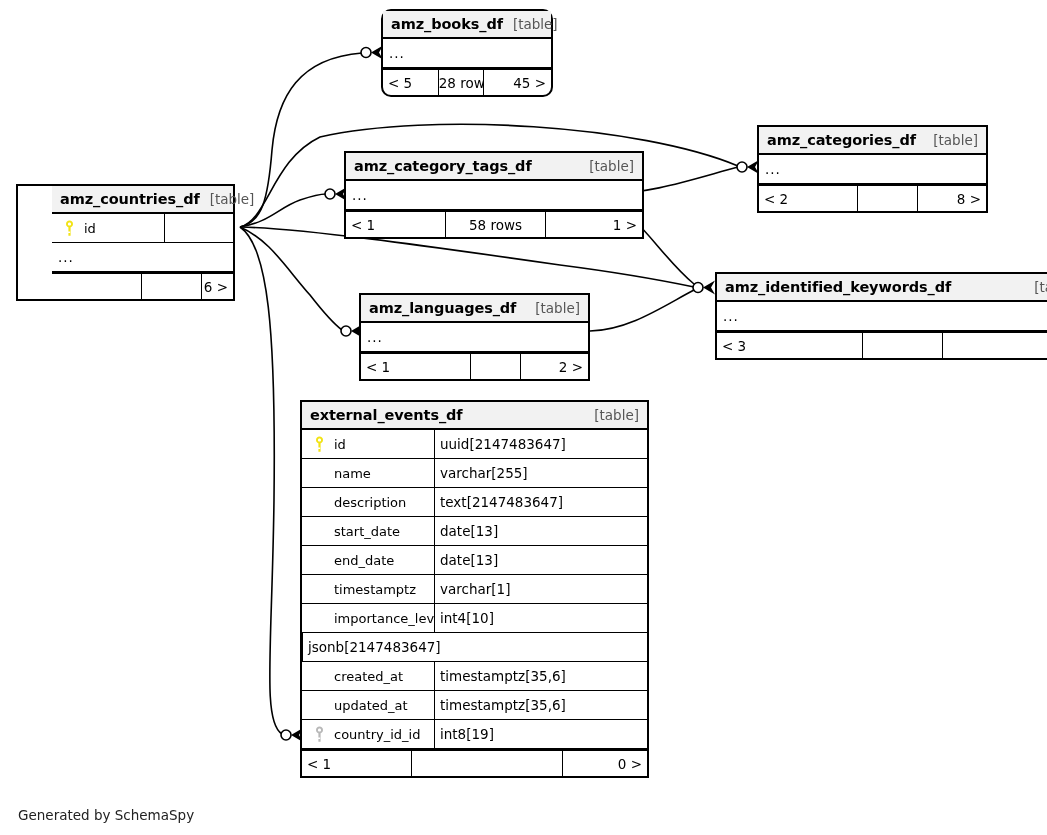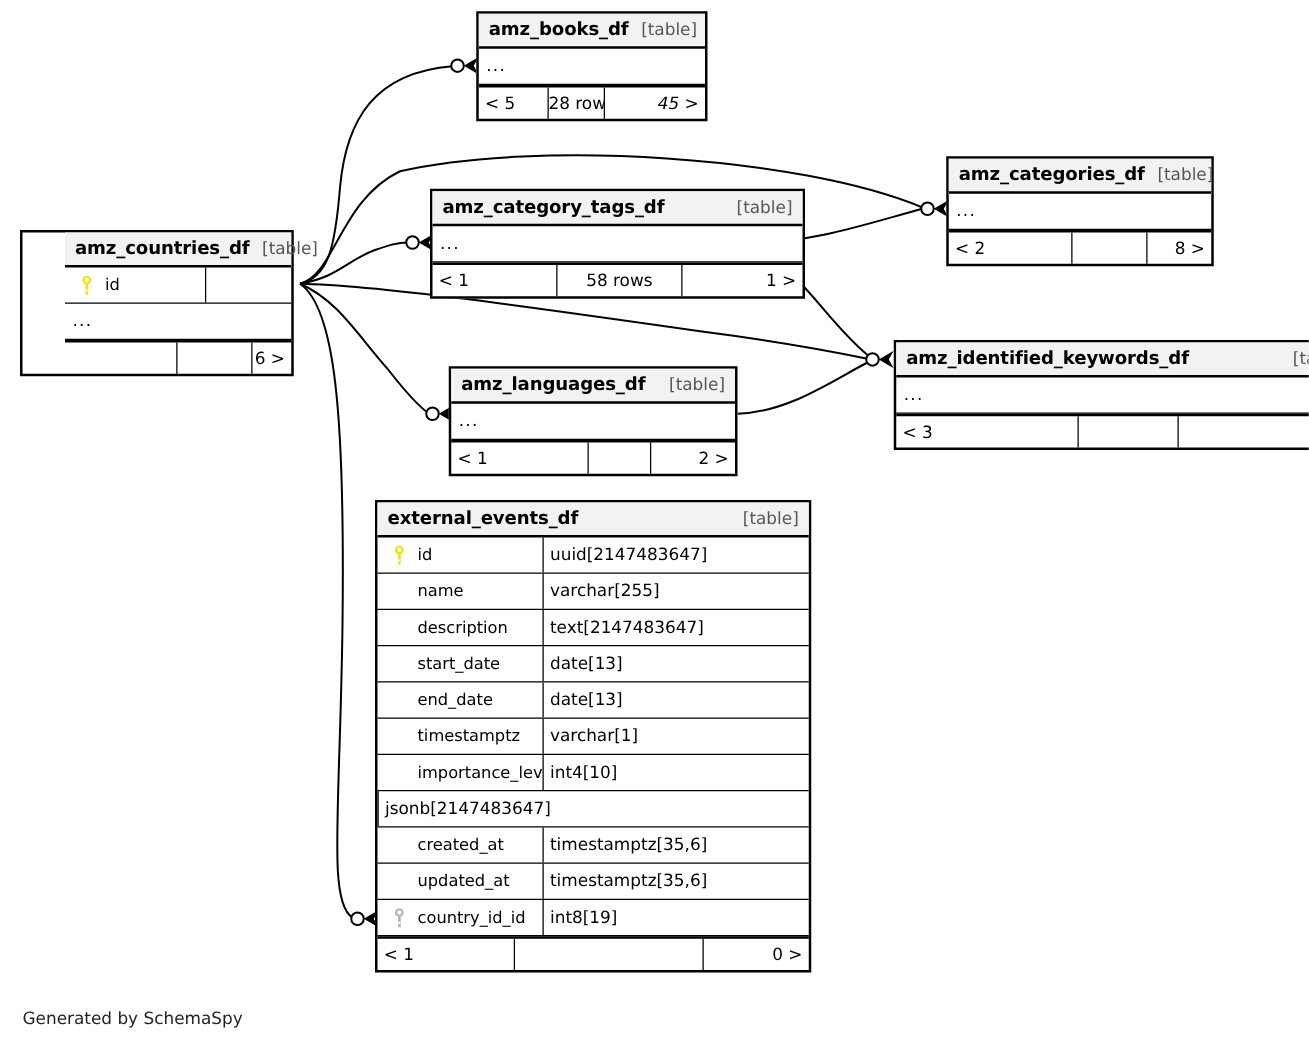--- a/index.html
+++ b/index.html
@@ -175,33 +175,33 @@
       <path class="edge-arrow" d="M 347 187 L 335 194 L 347 201 L 343 194 Z"></path>
       <circle class="edge-dot" cx="698" cy="287.5" r="5"></circle>
       <path class="edge-arrow" d="M 715 280.5 L 703 287.5 L 715 294.5 L 711 287.5 Z"></path>
       <circle class="edge-dot" cx="346" cy="331" r="5"></circle>
       <path class="edge-arrow" d="M 363 324 L 351 331 L 363 338 L 359 331 Z"></path>
       <circle class="edge-dot" cx="286" cy="735" r="5"></circle>
       <path class="edge-arrow" d="M 303 728 L 291 735 L 303 742 L 299 735 Z"></path>
     </svg>
 
   <div id="tables-layer">
-      <div class="table-box" style="left: 381px; top: 9px; width: 185px;">
+      <div class="table-box" style="left: 381px; top: 9px; width: 172px; border-radius: 10px;">
         <div class="tb-header">
           <span class="tb-title">amz_books_df</span>
           <span class="tb-kind">[table]</span>
         </div>
         <div class="tb-ellipsis">...</div>
         <div class="tb-footer">
           <div class="tb-foot-cell fc-left" style="flex: 0 0 56px; width: 56px;">&lt; 5</div>
           <div class="tb-foot-cell fc-center" style="flex: 0 0 45px; width: 45px;">928 rows</div>
-          <div class="tb-foot-cell fc-right" style="flex: 1 1 auto; font-style: italic;">45 &gt;</div>
-        </div>
-      </div>
-      <div class="table-box" style="left: 757px; top: 125px; width: 214px;">
+          <div class="tb-foot-cell fc-right" style="flex: 1 1 auto;">45 &gt;</div>
+        </div>
+      </div>
+      <div class="table-box" style="left: 757px; top: 125px; width: 231px;">
         <div class="tb-header">
           <span class="tb-title">amz_categories_df</span>
           <span class="tb-kind">[table]</span>
         </div>
         <div class="tb-ellipsis">...</div>
         <div class="tb-footer">
           <div class="tb-foot-cell fc-left" style="flex: 0 0 99px; width: 99px;">&lt; 2</div>
           <div class="tb-foot-cell fc-center" style="flex: 0 0 60px; width: 60px;"></div>
           <div class="tb-foot-cell fc-right" style="flex: 1 1 auto;">8 &gt;</div>
         </div>

